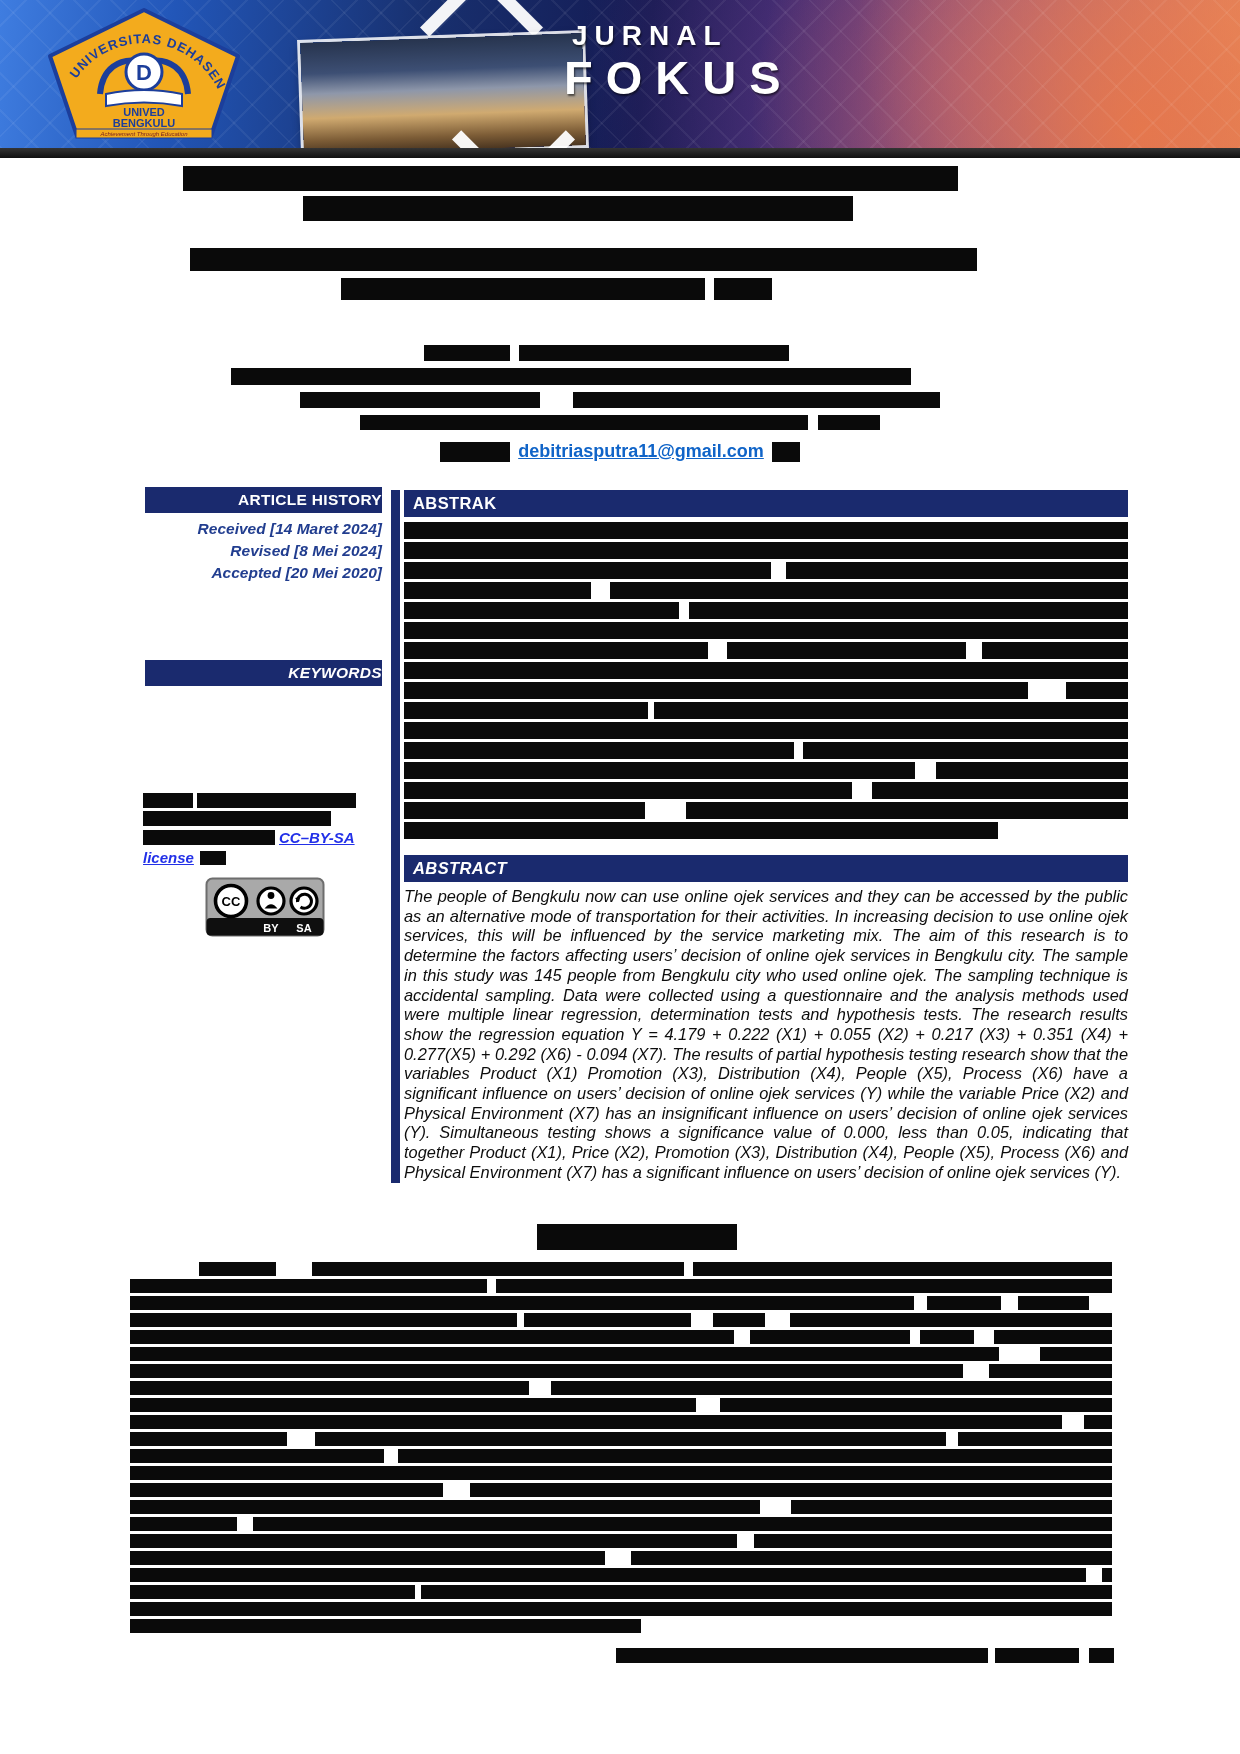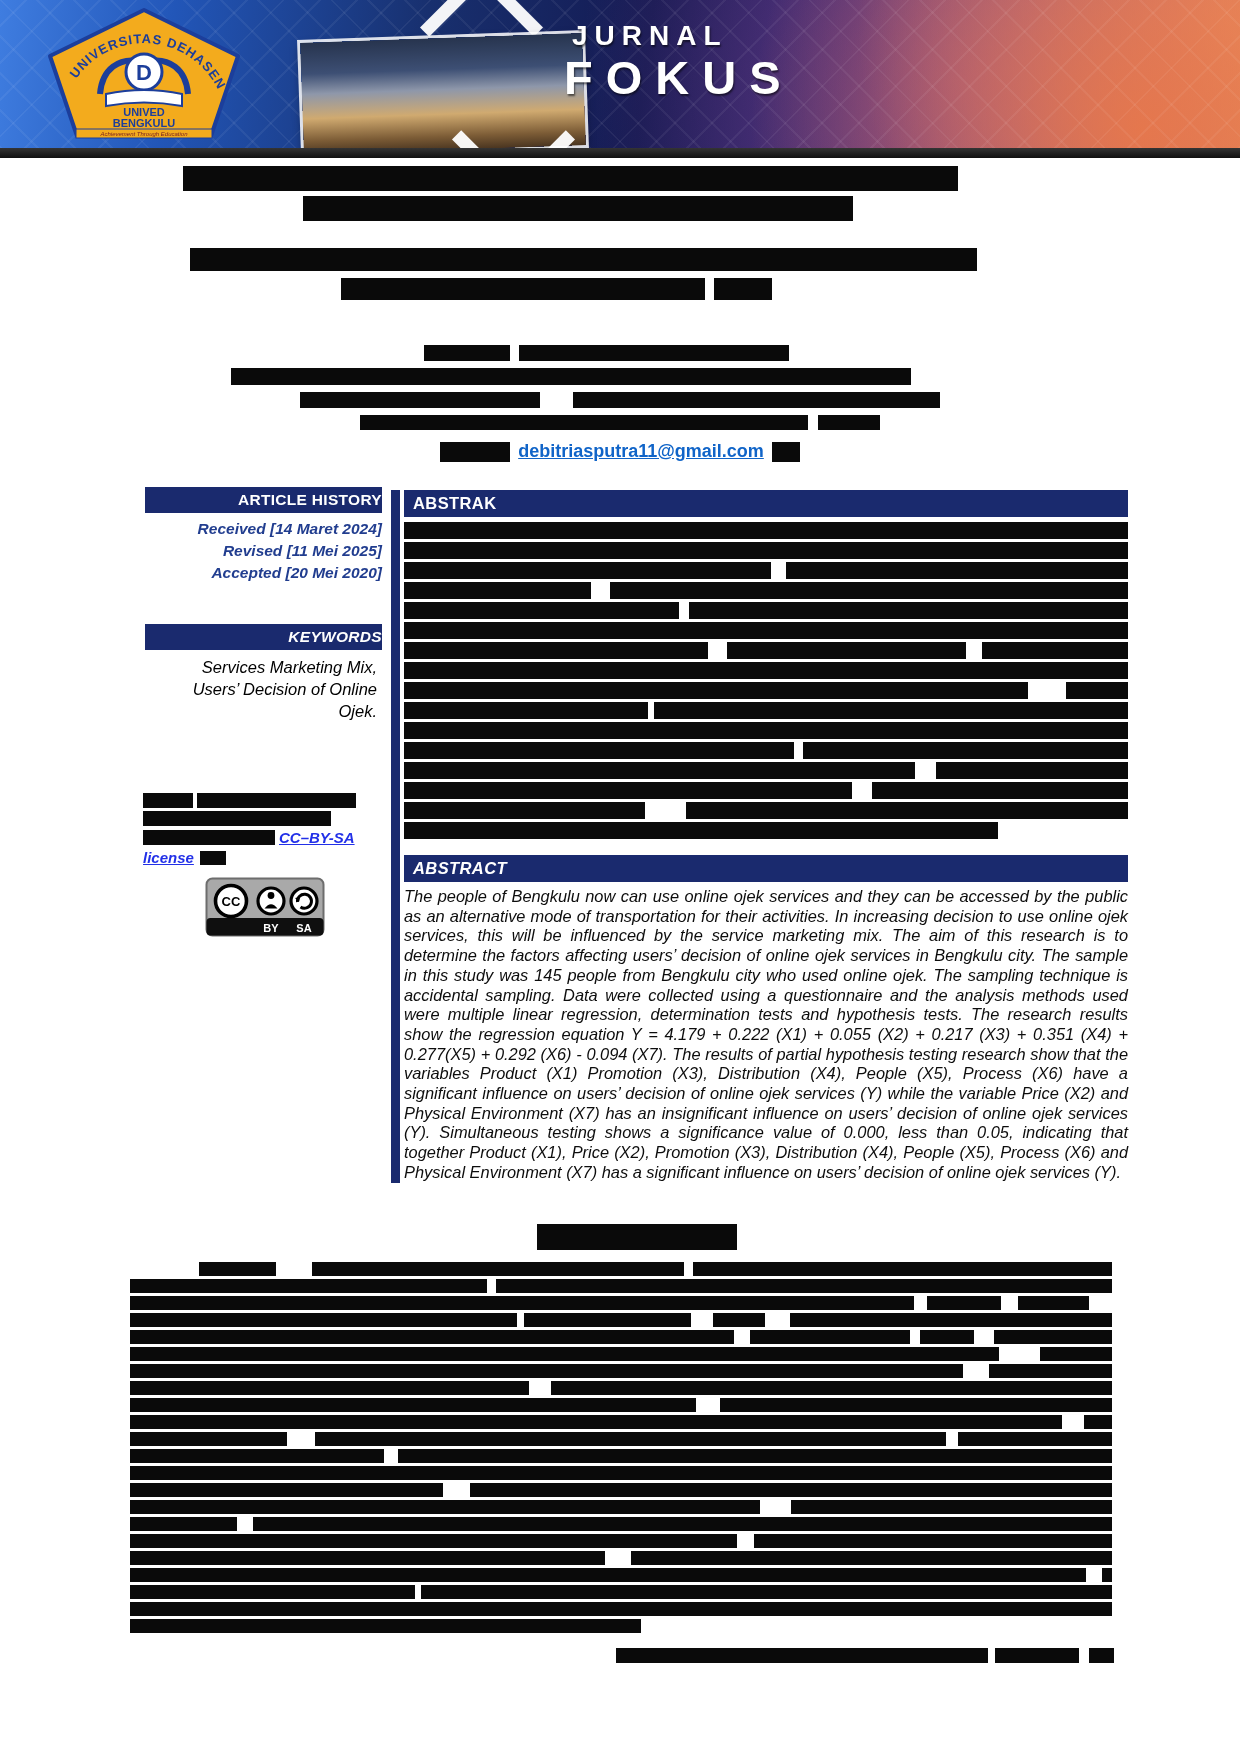--- a/index.html
+++ b/index.html
@@ -223,28 +223,27 @@
     <span class="blk" style="width:70px;height:20px;"></span>
     <a href="#">debitriasputra11@gmail.com</a>
     <span class="blk" style="width:28px;height:20px;"></span>
   </div>
 
   
   <section class="panel" style="top:487px;">
     <div class="panel-bar">ARTICLE HISTORY</div>
     <div class="dates">
       <div class="date-line">Received [14 Maret 2024]</div>
-      <div class="date-line">Revised [11 Mei 2025]</div>
+      <div class="date-line">Revised [8 Mei 2024]</div>
       <div class="date-line">Accepted [20 Mei 2020]</div>
     </div>
   </section>
 
-  <section class="panel" style="top:624px;">
+  <section class="panel" style="top:660px;">
     <div class="panel-bar it">KEYWORDS</div>
-    <div class="kw-text">Services Marketing Mix, Users’ Decision of Online Ojek.</div>
   </section>
 
   <section class="lic">
     <div class="lrow">
       <span class="redact" style="width:213px;">
           <div class="rrow" style="height: 15px;">
             <span class="rb" style="width: 8.79622%;"></span>
             <span class="rb" style="width: 14.859%;"></span>
             <span class="rg" style="width: 1.56957%;"></span>
             <span class="rb" style="width: 11.6529%;"></span>

